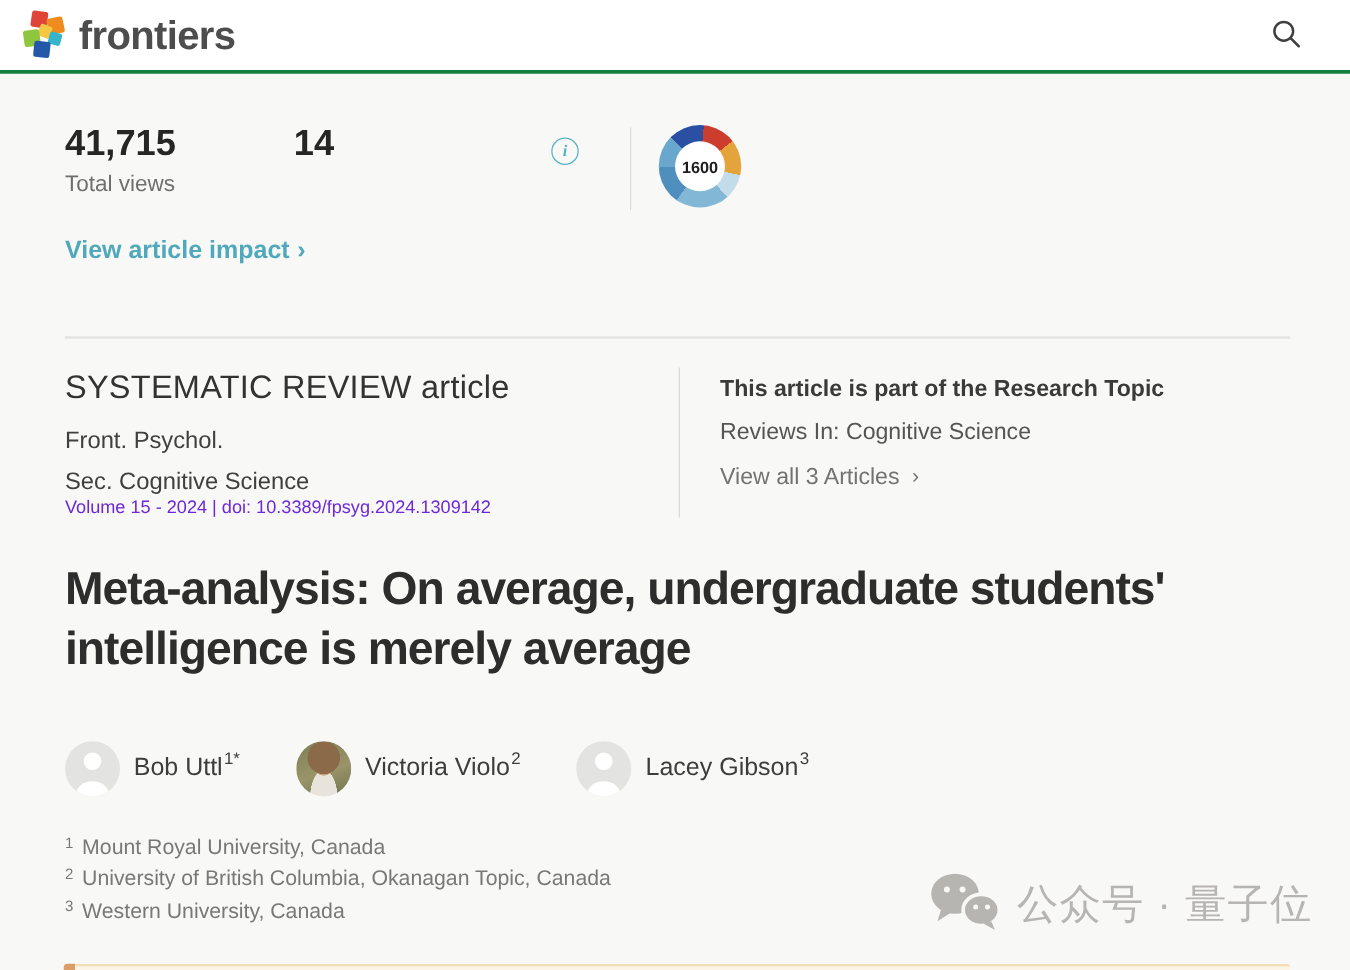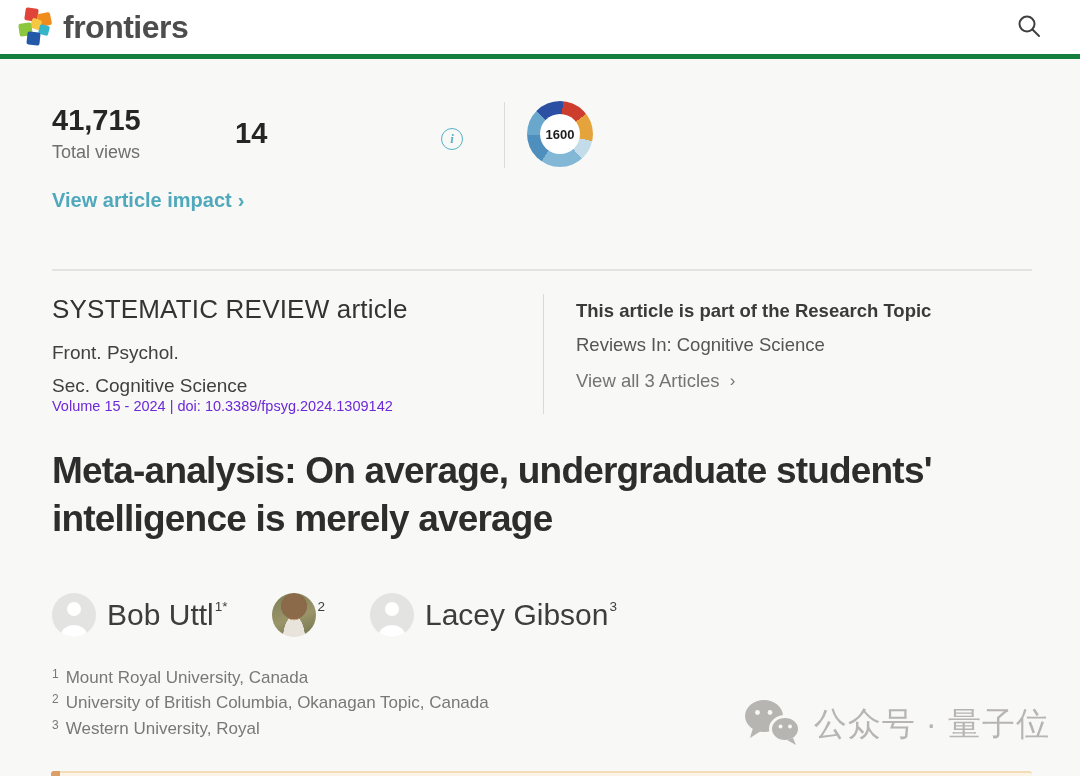--- a/index.html
+++ b/index.html
@@ -8,21 +8,21 @@
     font-family:"Liberation Sans","DejaVu Sans",sans-serif;
     background:#f8f8f6;
     color:#333;
     position:relative;
     overflow:hidden;
   }
 
   
   .header {
     height:59px; background:#ffffff;
-    border-bottom:5px solid #15803d;
+    border-bottom:3px solid #15803d;
     display:flex; align-items:center;
     padding:0 34px 0 16px;
   }
   .logo { display:flex; align-items:center; cursor:pointer; }
   .logo-mark { position:relative; width:40px; height:42px; }
   .cube { position:absolute; width:13px; height:13px; border-radius:2px; }
   .cube.red    { background:#e04438; left:9px;  top:2px;  transform:rotate(8deg); }
   .cube.orange { background:#f08c1e; left:22px; top:7px;  transform:rotate(-12deg); }
   .cube.yellow { background:#f6c743; left:15px; top:13px; width:10px; height:10px; transform:rotate(20deg); }
   .cube.green  { background:#8dc63f; left:3px;  top:17px; transform:rotate(-8deg); }
@@ -31,21 +31,21 @@
   .logo-text {
     font-size:32px; font-weight:bold; color:#4d4d4d;
     letter-spacing:-0.5px; margin-left:7px; line-height:1;
   }
   .header-spacer { flex:1; }
   .search-btn { background:none; border:none; cursor:pointer; padding:4px; }
 
   
   .main { padding:0 48px 0 52px; }
 
-  .metrics-row { margin-top:41px; display:flex; align-items:center; }
+  .metrics-row { margin-top:41px; display:flex; align-items:flex-start; }
   .stat { width:183px; }
   .stat.downloads { width:206px; }
   .stat-value { font-size:29px; font-weight:bold; color:#262626; line-height:1.1; }
   .stat-label { font-size:18px; color:#6f6f6f; margin-top:5px; }
   .info-btn {
     margin-top:10px; width:22px; height:22px; border-radius:50%;
     border:1.5px solid #57b2c6; color:#57b2c6; background:none;
     font-size:13px; font-family:"Liberation Serif",serif; font-style:italic; font-weight:bold;
     display:flex; align-items:center; justify-content:center; cursor:pointer;
   }
@@ -112,21 +112,21 @@
     content:""; position:absolute; left:50%; bottom:-8px; transform:translateX(-50%);
     width:26px; height:20px; border-radius:50% 50% 0 0; background:#ffffff;
   }
   .avatar.photo {
     background:
       radial-gradient(circle at 50% 30%, #8a6a48 0 34%, rgba(0,0,0,0) 35%),
       radial-gradient(circle at 50% 44%, #c9a183 0 24%, rgba(0,0,0,0) 25%),
       radial-gradient(ellipse at 50% 105%, #e8e4dc 0 35%, rgba(0,0,0,0) 36%),
       linear-gradient(160deg, #7c7f57 0%, #9a9468 55%, #6f7450 100%);
   }
-  .author-name { margin-left:11px; font-size:30px; font-weight:500; color:#3d3d3d;text-align:right; }
+  .author-name { margin-left:11px; font-size:20px; font-weight:500; color:#3d3d3d;text-align:right; }
   .author-sup { font-size:13.5px; position:relative; top:-8px; margin-left:1px; color:#3d3d3d; }
 
   
   .affiliations { margin-top:29px; }
   .affiliation { font-size:17px; color:#787878; line-height:23.5px; }
   .aff-sup { font-size:12px; position:relative; top:-5px; margin-right:7px; }
 
   
   .watermark {
     position:absolute; right:30px; bottom:26px;
@@ -220,38 +220,39 @@
   <h1 class="article-title">Meta-analysis: On average, undergraduate students' intelligence is merely average</h1>
 
   <div class="authors-row">
     <div class="author">
       <div class="avatar placeholder"></div>
       <span class="author-name">Bob Uttl</span>
       <span class="author-sup">1*</span>
     </div>
     <div class="author">
       <div class="avatar photo"></div>
+      <span class="author-name">Victoria Violo</span>
       <span class="author-sup">2</span>
     </div>
     <div class="author">
       <div class="avatar placeholder"></div>
       <span class="author-name">Lacey Gibson</span>
       <span class="author-sup">3</span>
     </div>
   </div>
 
   <div class="affiliations">
     <div class="affiliation">
       <span class="aff-sup">1</span><span>Mount Royal University, Canada</span>
     </div>
     <div class="affiliation">
       <span class="aff-sup">2</span><span>University of British Columbia, Okanagan Topic, Canada</span>
     </div>
     <div class="affiliation">
-      <span class="aff-sup">3</span><span>Western University, Royal</span>
+      <span class="aff-sup">3</span><span>Western University, Canada</span>
     </div>
   </div>
 </div>
 
 <div class="watermark">
   <span>
     <svg width="58" height="48" viewBox="0 0 58 48">
       <g fill="#b7b5b2">
         <ellipse cx="21" cy="18" rx="19" ry="16"></ellipse>
         <path d="M10 30 L7 40 L18 33 Z"></path>

